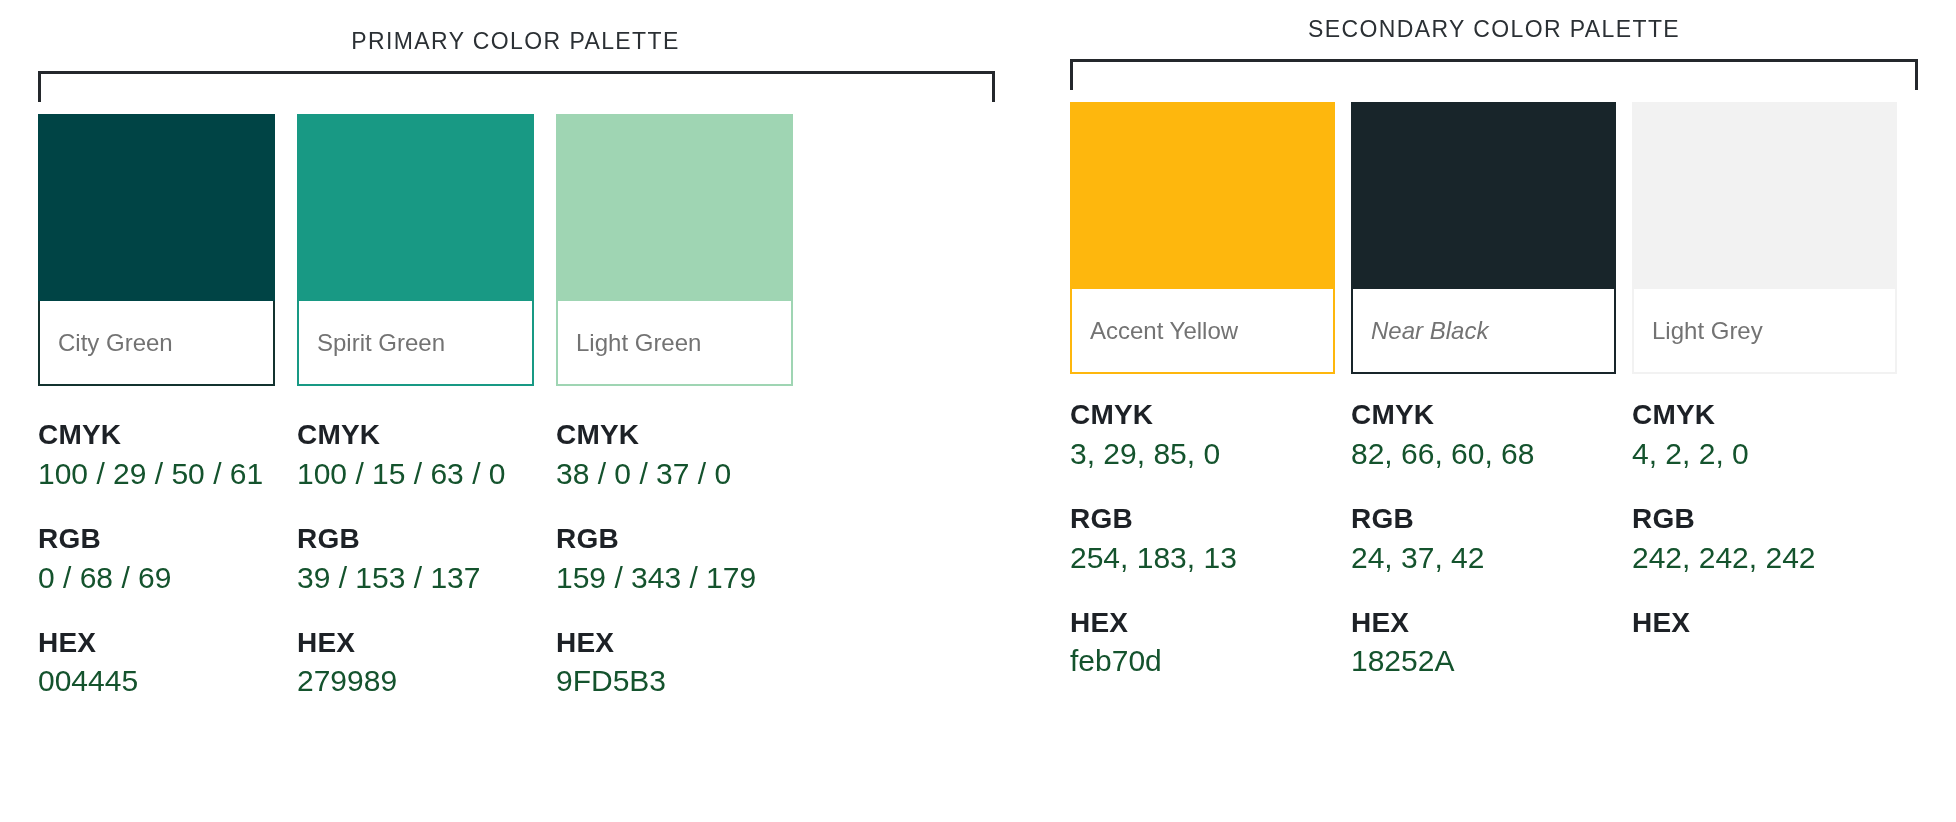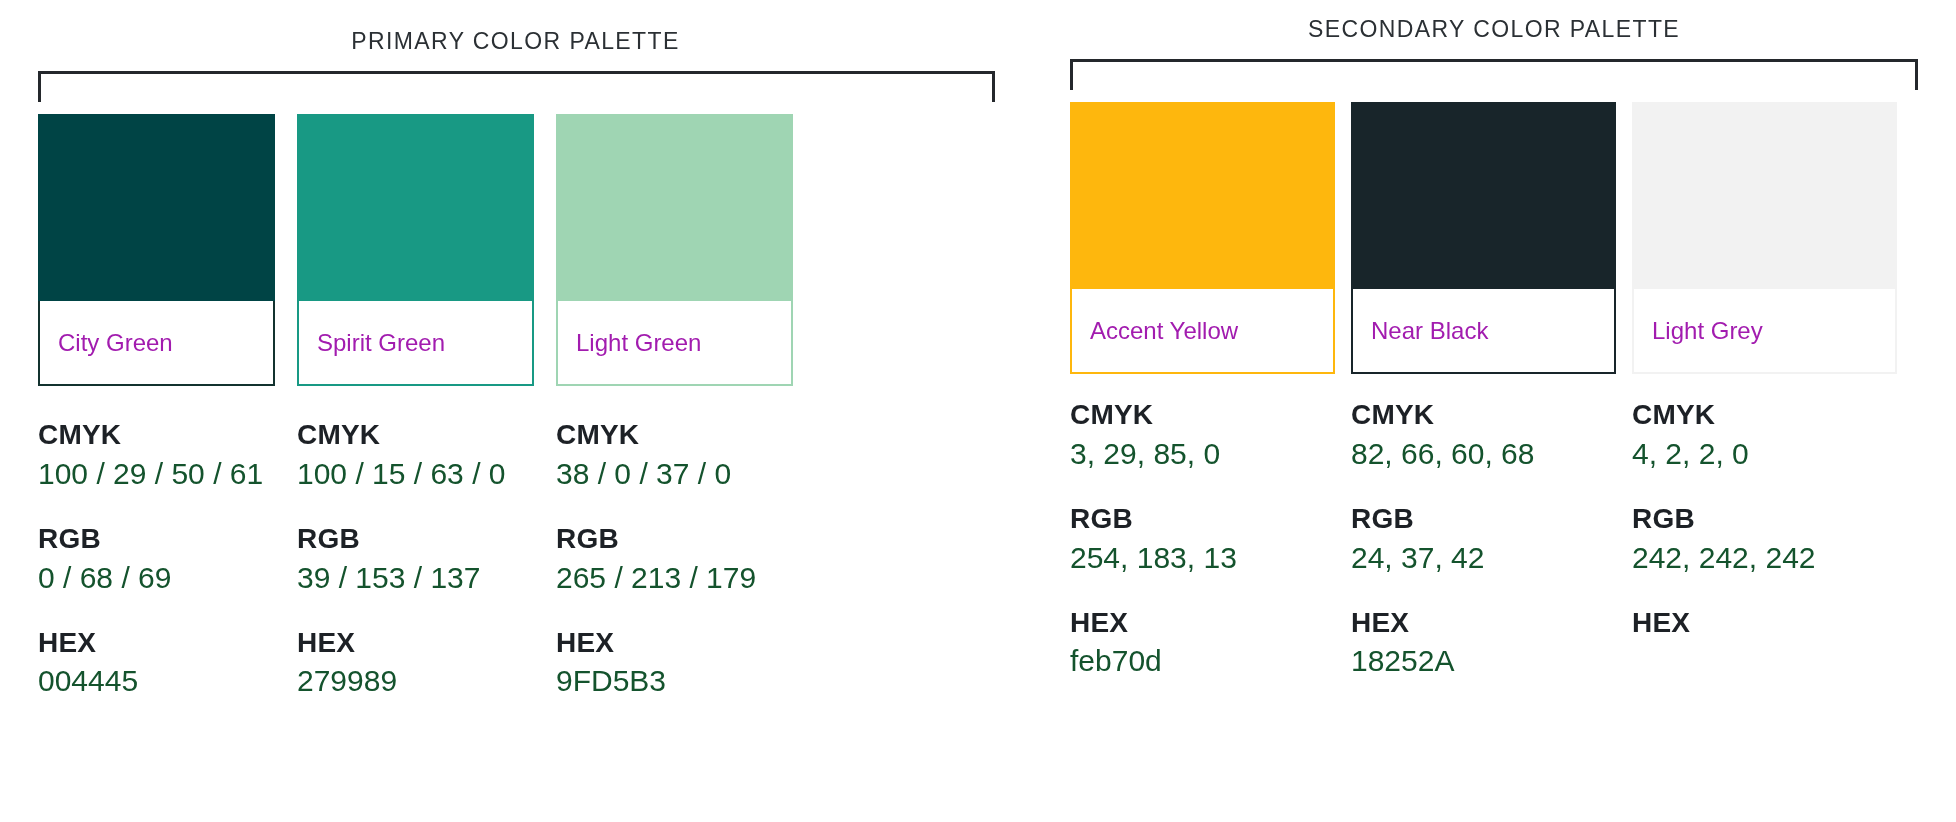--- a/index.html
+++ b/index.html
@@ -88,21 +88,21 @@
     background: #ffffff;
     border: 2px solid #24282c;
     border-top: none;
     display: flex;
     align-items: center;
     padding-left: 18px;
   }
   .nameplate-text {
     font-size: 24px;
     font-weight: 400;
-    color: #a21caf;
+    color: #737373;
     line-height: 1;
     white-space: nowrap;
   }
 
   
   .specs { margin-top: 30px; }
   .palette--secondary .specs { margin-top: 22px; }
 
   .spec-group { margin-bottom: 27px; }
   .spec-group:last-child { margin-bottom: 0; }
@@ -181,21 +181,21 @@
         <div class="nameplate" style="border-color: rgb(159, 213, 179);">
           <span class="nameplate-text">Light Green</span>
         </div>
         <div class="specs">
           <div class="spec-group">
             <div class="spec-key">CMYK</div>
             <div class="spec-val">38 / 0 / 37 / 0</div>
           </div>
           <div class="spec-group">
             <div class="spec-key">RGB</div>
-            <div class="spec-val">265 / 213 / 179</div>
+            <div class="spec-val">159 / 343 / 179</div>
           </div>
           <div class="spec-group">
             <div class="spec-key">HEX</div>
             <div class="spec-val">9FD5B3</div>
           </div>
         </div>
       </div>
 
     </div>
   </section>
@@ -223,21 +223,21 @@
           </div>
           <div class="spec-group">
             <div class="spec-key">HEX</div>
             <div class="spec-val">feb70d</div>
           </div>
         </div>
       </div>
 
       <div class="swatch-col">
         <div class="chip" style="background: rgb(24, 37, 42);"></div>
-        <div class="nameplate" style="border-color: rgb(24, 37, 42);">
+        <div class="nameplate" style="border-color: rgb(24, 37, 42); font-style: italic;">
           <span class="nameplate-text">Near Black</span>
         </div>
         <div class="specs">
           <div class="spec-group">
             <div class="spec-key">CMYK</div>
             <div class="spec-val">82, 66, 60, 68</div>
           </div>
           <div class="spec-group">
             <div class="spec-key">RGB</div>
             <div class="spec-val">24, 37, 42</div>

